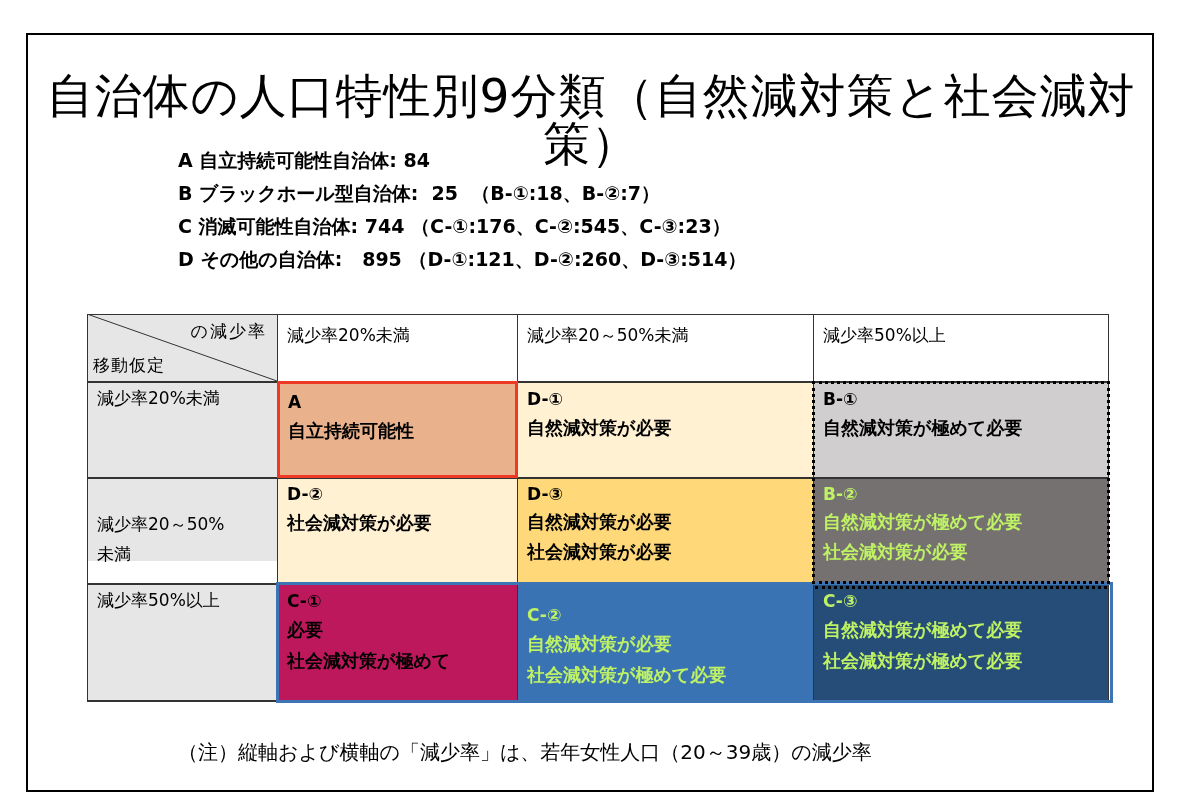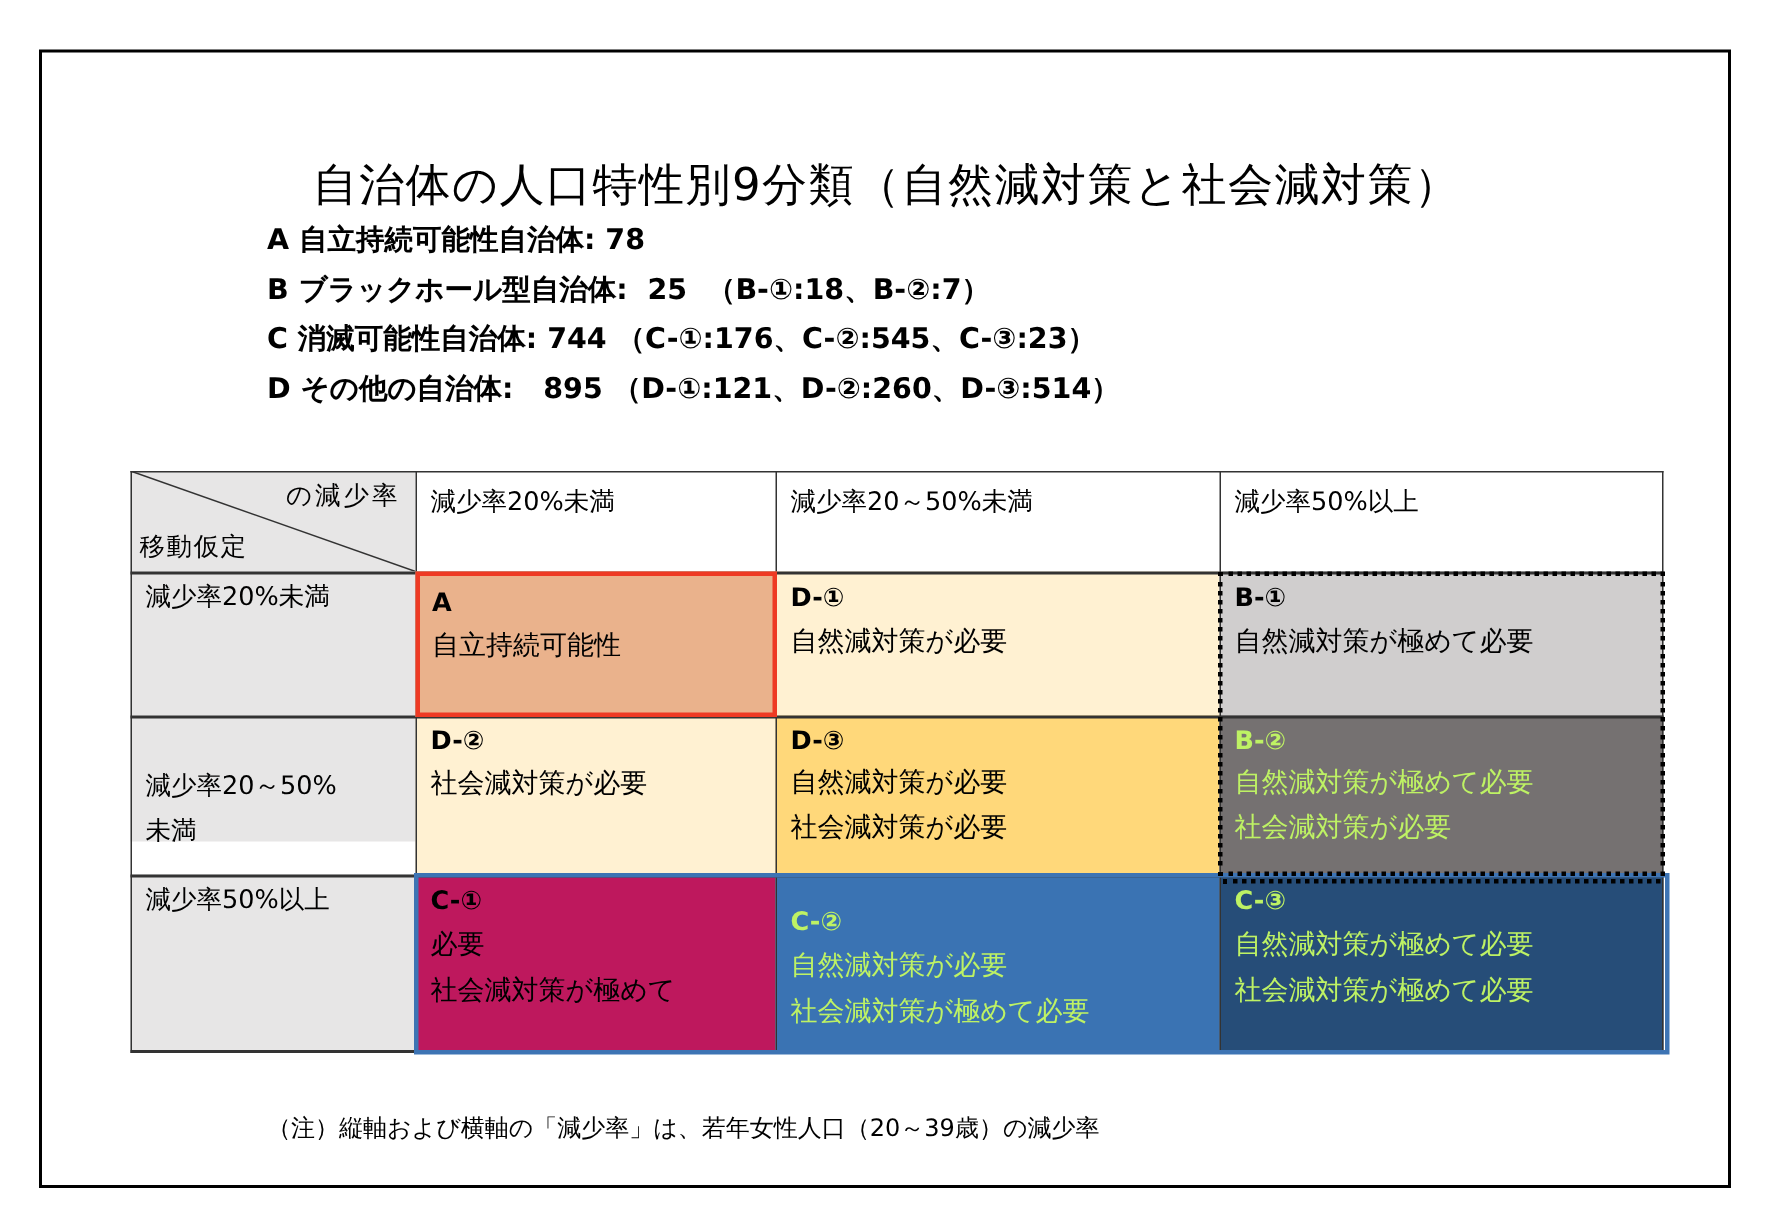--- a/index.html
+++ b/index.html
@@ -1,43 +1,43 @@
 <!DOCTYPE html>
 <html><head>
 <meta charset="utf-8">
 <style>
   html, body { margin:0; padding:0; background:#ffffff; }
   body { width:1182px; height:812px; position:relative; overflow:hidden;
          font-family:"DejaVu Sans", "Liberation Sans", sans-serif; color:#000; }
   .frame { position:absolute; left:26px; top:33px; width:1128px; height:759px;
            border:2px solid #000; box-sizing:border-box; background:#fff; }
   .title { position:absolute; left:0; width:1182px; top:72px; text-align:center;
-           font-size:30px; line-height:48px; letter-spacing:1px;margin-top:28px; }
+           font-size:47px; line-height:48px; letter-spacing:1px; }
   .summary { position:absolute; left:178px; top:144px; font-weight:bold; font-size:19px; }
   .summary .line { height:33px; line-height:33px; white-space:pre; }
   .grid { position:absolute; left:87px; top:314px; width:1022px; height:388px; }
   .cell { position:absolute; box-sizing:border-box; padding:6px 10px; font-size:17px; line-height:30px; }
   .gl { position:absolute; background:#333; }
   .hdr { background:#fff; }
   .rowhdr { background:#e7e6e6; }
   .corner { background:#e7e6e6; }
   .cell .code { font-weight:bold; font-size:17px; line-height:26px; }
-  .cell .txt { font-weight:normal; font-size:18px; line-height:32px; }
+  .cell .txt { font-weight:bold; font-size:18px; line-height:32px; }
   .white { color:#bef264; }
-  .note { position:absolute; left:178px; top:740px; font-size:16px; line-height:24px; }
+  .note { position:absolute; left:178px; top:740px; font-size:20px; line-height:24px; }
 </style>
 </head>
 <body>
 
 <div class="frame"></div>
 
 <div class="title">自治体の人口特性別9分類（自然減対策と社会減対策）</div>
 
 <div class="summary">
-  <div class="line">A 自立持続可能性自治体: 78</div>
+  <div class="line">A 自立持続可能性自治体: 84</div>
   <div class="line">B ブラックホール型自治体:  25  （B-①:18、B-②:7）</div>
   <div class="line">C 消滅可能性自治体: 744 （C-①:176、C-②:545、C-③:23）</div>
   <div class="line">D その他の自治体:   895 （D-①:121、D-②:260、D-③:514）</div>
 </div>
 
 <div class="grid">
 
   <div class="cell corner" style="left:0;top:0;width:190px;height:67px;padding:0;">
     <svg width="190" height="67" style="position:absolute;left:0;top:0">
       <line x1="0" y1="0" x2="190" y2="67" stroke="#333" stroke-width="1"></line>

